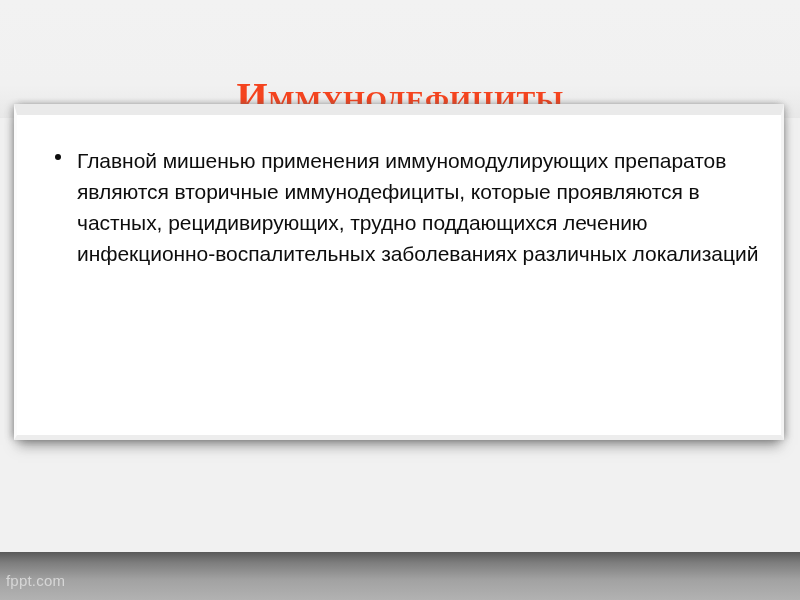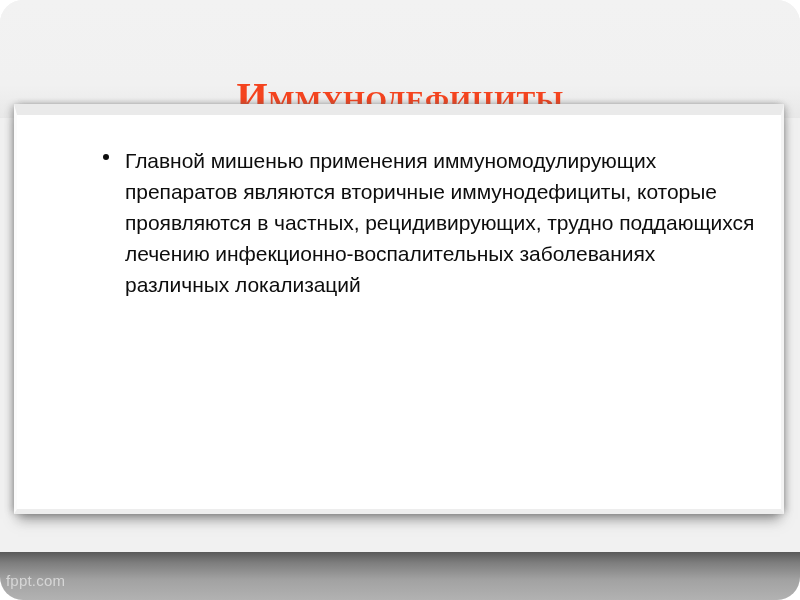--- a/index.html
+++ b/index.html
@@ -16,21 +16,20 @@
     background: #ffffff;
   }
 
   
   .slide {
     position: relative;
     width: 800px;
     height: 600px;
     background: #f1f1f1;
     overflow: hidden;
-    border-radius: 23px;
   }
 
   
   .slide-bg-top {
     position: absolute;
     left: 0;
     top: 0;
     width: 800px;
     height: 118px;
     background: linear-gradient(180deg, #f2f2f2 0%, #f1f1f1 72%, #e8e8e8 100%);
@@ -62,33 +61,32 @@
     font-variant: small-caps;
     white-space: nowrap;
   }
 
   
   .content-card {
     position: absolute;
     left: 14px;
     top: 104px;
     width: 770px;
-    height: 410px;
+    height: 336px;
     background: #ffffff;
     box-sizing: border-box;
     border-top: 11px solid #eaeaea;
     border-left: 3px solid #fbfbfb;
     border-right: 3px solid #f4f4f4;
     border-bottom: 5px solid #ededed;
     box-shadow:
       -4px 0 7px -2px rgba(90, 90, 90, 0.45),
       4px 0 7px -2px rgba(90, 90, 90, 0.38),
       0 9px 12px -4px rgba(60, 60, 60, 0.55),
       0 -3px 6px -3px rgba(120, 120, 120, 0.25);
-    padding-left: 48px;
   }
 
   .card-inner {
     position: relative;
     width: 100%;
     height: 100%;
     background: #ffffff;
   }
 
   

